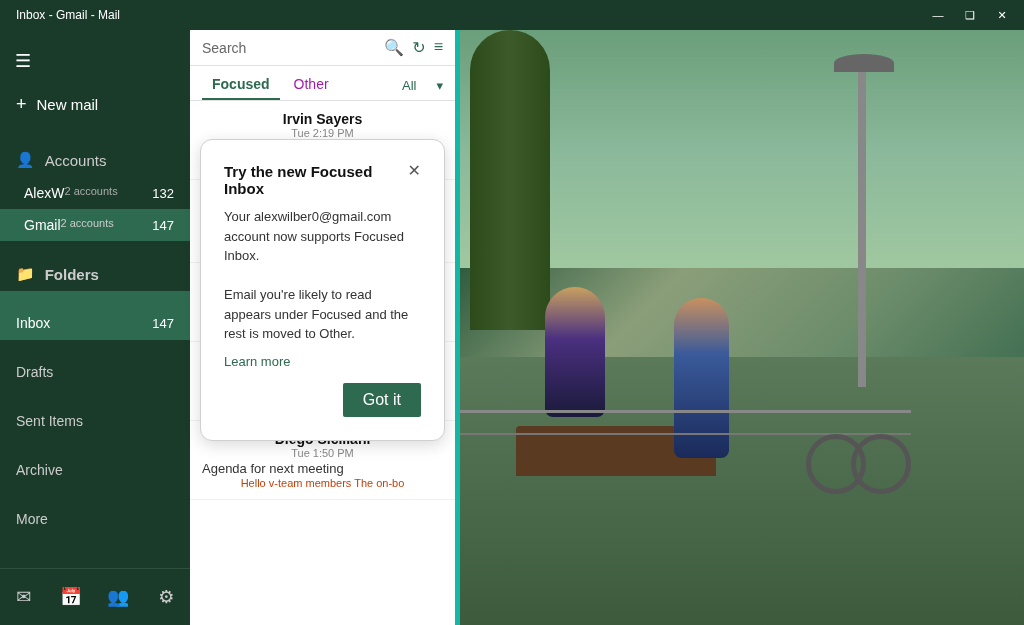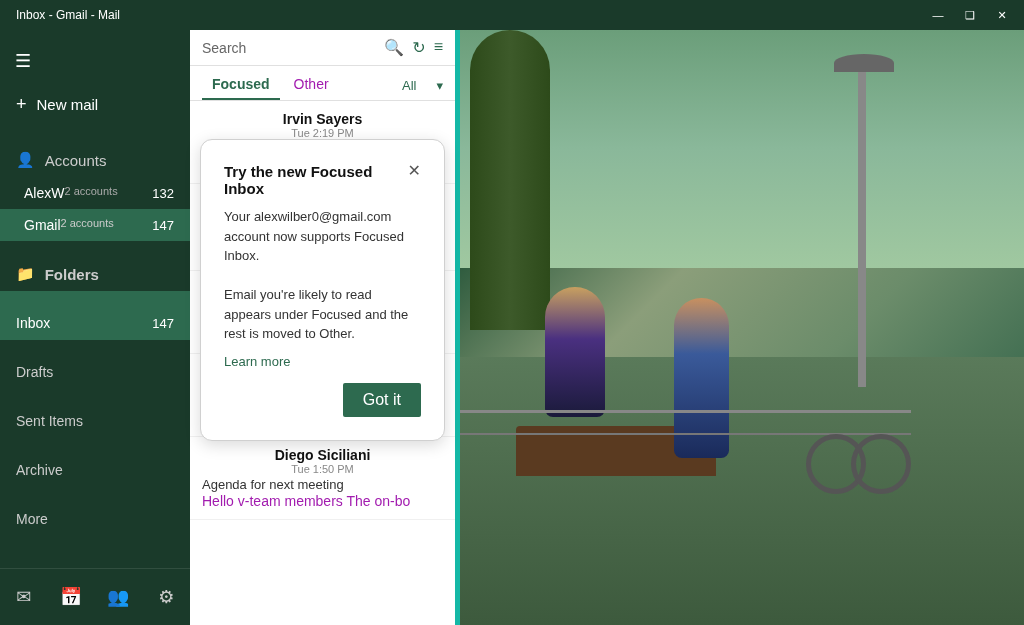--- a/index.html
+++ b/index.html
@@ -245,21 +245,21 @@
       display: flex;
       justify-content: space-between;
       align-items: center;
       margin-bottom: 2px;
       flex-direction: column;
     }
     .email-sender { font-size: 14px; font-weight: 600; color: #111; }
     .email-time { font-size: 11px; color: #888; }
     .email-subject { font-size: 13px; font-weight: 500; color: #2d6a4f; margin-bottom: 1px; }
     .email-subject.normal { color: #333; }
-    .email-preview { font-size: 14px; color: #a21caf; white-space: nowrap; overflow: hidden; text-overflow: ellipsis; }
+    .email-preview { font-size: 11px; color: #c2410c; white-space: nowrap; overflow: hidden; text-overflow: ellipsis; text-align: center; }
     .calendar-icon { color: #888; font-size: 14px; }
 
     
     .popup-overlay {
       position: absolute;
       top: 80px;
       left: 10px;
       right: 10px;
       background: #fff;
       border: 1px solid #d0d0d0;

